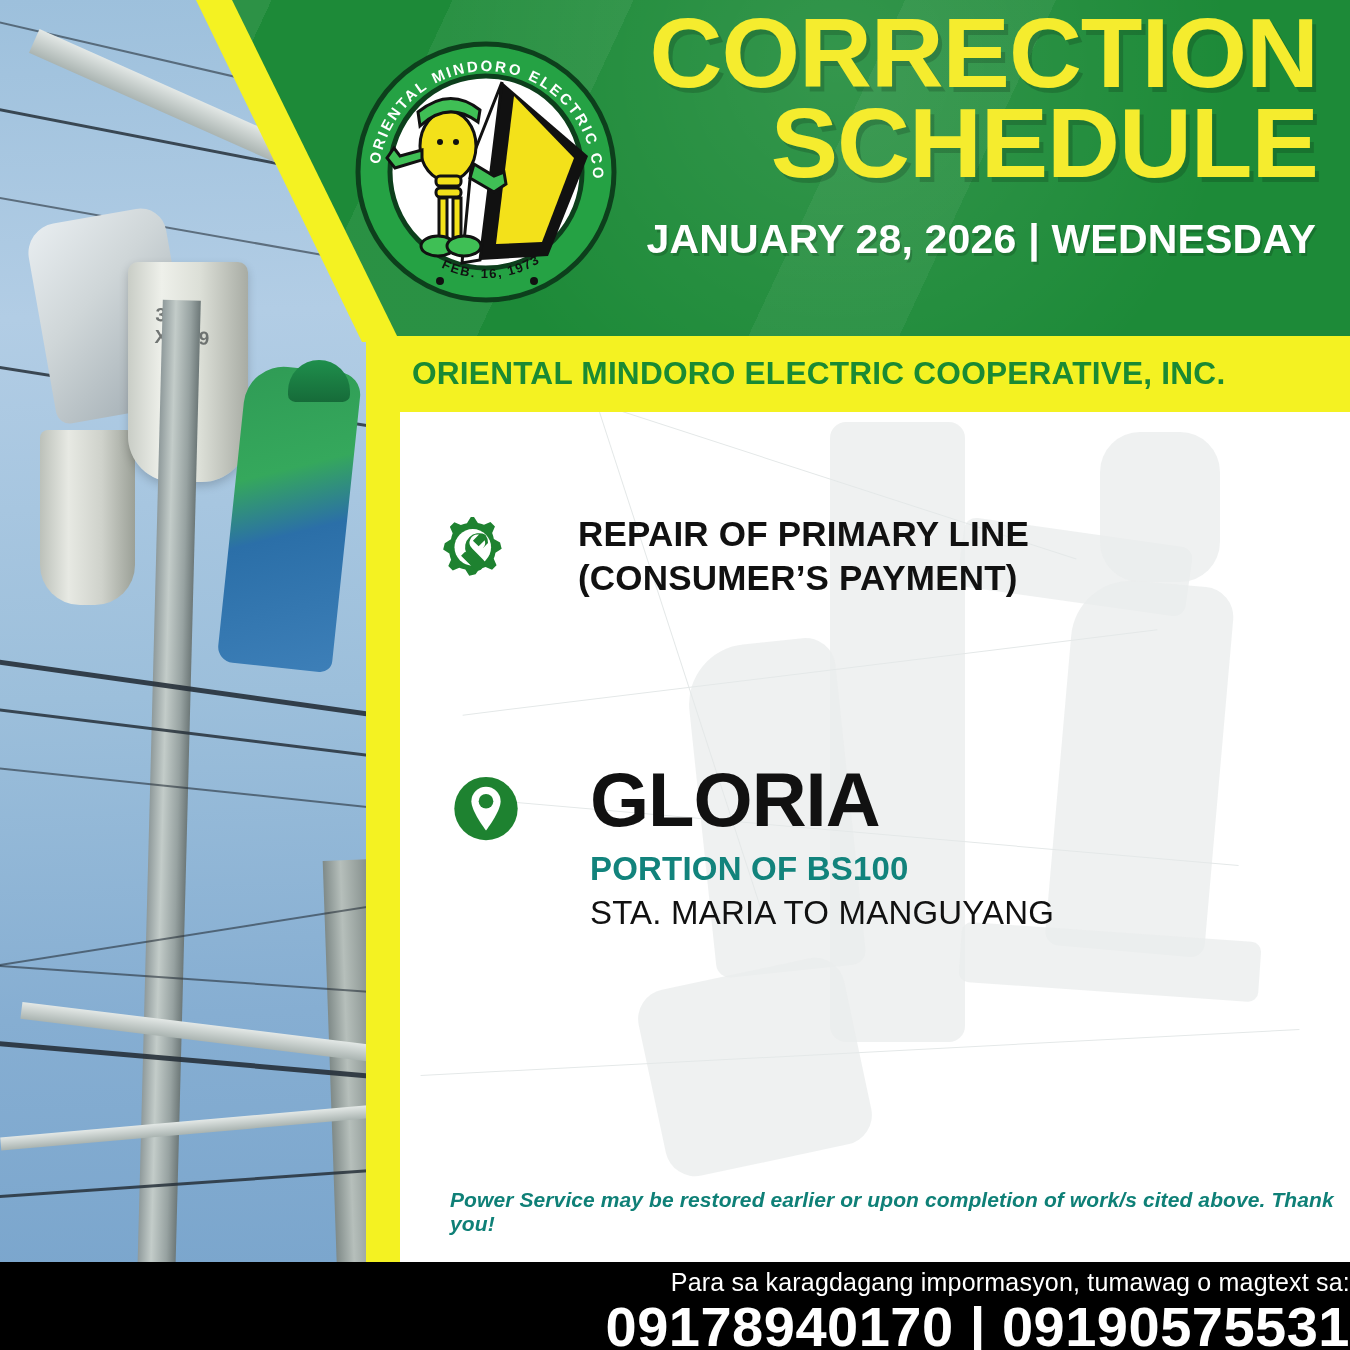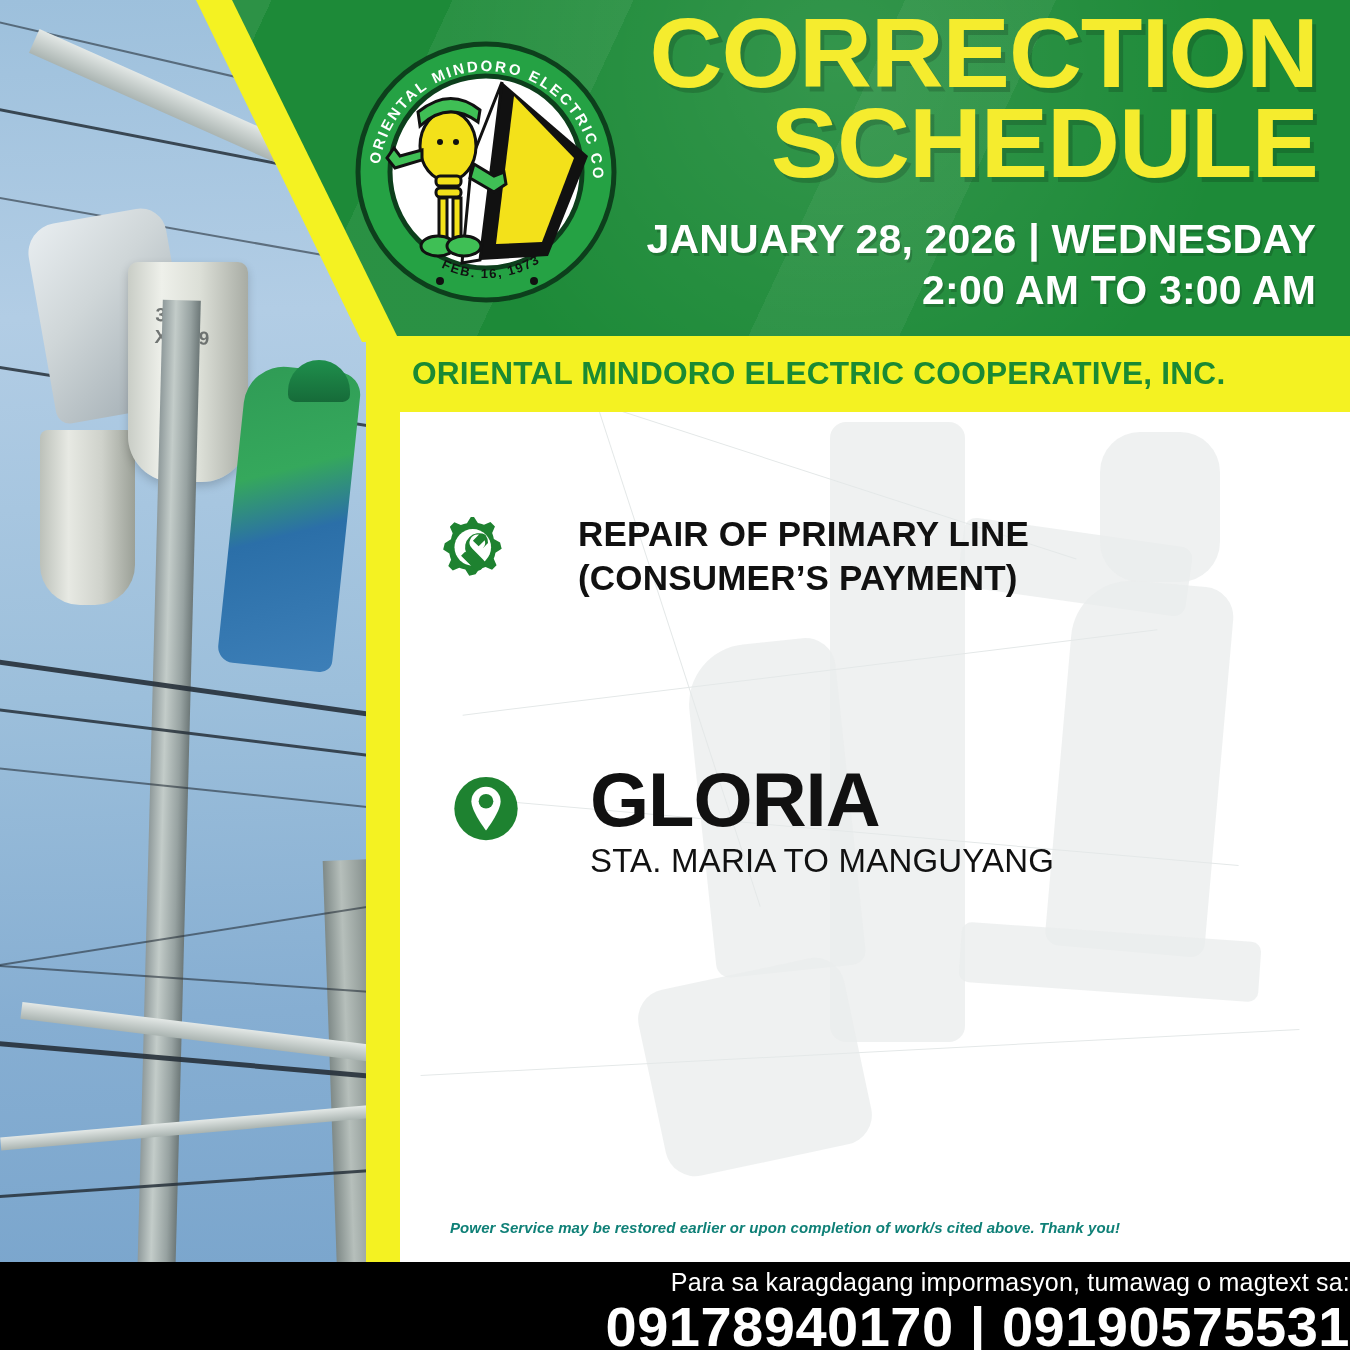--- a/index.html
+++ b/index.html
@@ -261,21 +261,21 @@
     color: #111111;
     font-size: 33px;
     font-weight: normal;
     letter-spacing: .2px;
     margin-top: 6px;
   }
   .note {
     position: absolute;
     left: 50px; bottom: 26px;
     color: #0f8077;
-    font-size: 15px;
+    font-size: 21px;
     font-style: italic;
     font-weight: bold;
     letter-spacing: .1px;
   }
 
   
   .footer {
     position: absolute;
     left: 0; top: 1262px;
     width: 1350px; height: 88px;
@@ -335,21 +335,20 @@
     <div class="hdr-watermark"></div>
   </div>
   <div class="diag-yellow"></div>
 
   <div class="hdr-title">
     <div>CORRECTION</div>
     <div>SCHEDULE</div>
   </div>
   <div class="hdr-sub">
     <div>JANUARY 28, 2026 | WEDNESDAY</div>
-    <div>2:00 AM TO 3:00 AM</div>
   </div>
 
   <div class="logo">
     <svg viewBox="0 0 268 268" width="268" height="268">
       <defs>
         <path id="ringpath" d="M134,134 m-105,0 a105,105 0 1,1 210,0 a105,105 0 1,1 -210,0"></path>
         <path id="ringtop" d="M 27,140 A 107,107 0 0 1 241,140"></path>
         <path id="ringbot" d="M 36,160 A 100,100 0 0 0 232,160"></path>
       </defs>
       <circle cx="134" cy="134" r="128" fill="#25a244" stroke="#0d3f1c" stroke-width="5"></circle>
@@ -423,20 +422,21 @@
     <div class="row row-loc">
       <div class="icon-box">
         <svg width="78" height="78" viewBox="0 0 64 64">
           <circle cx="32" cy="30" r="26" fill="#1e8230"></circle>
           <path fill="#ffffff" d="M32 12a12 12 0 0 0-12 12c0 8.4 12 24 12 24s12-15.6 12-24a12 12 0 0 0-12-12z"></path>
           <circle cx="32" cy="24" r="6" fill="#1e8230"></circle>
         </svg>
       </div>
       <div class="loc-text">
         <div class="loc-name">GLORIA</div>
+        <div class="loc-portion">PORTION OF BS100</div>
         <div class="loc-detail">STA. MARIA TO MANGUYANG</div>
       </div>
     </div>
 
     <div class="note">Power Service may be restored earlier or upon completion of work/s cited above. Thank you!</div>
   </div>
 
   <div class="footer">
     <div class="footer-top">Para sa karagdagang impormasyon, tumawag o magtext sa:</div>
     <div class="footer-nums">09178940170 | 09190575531</div>

